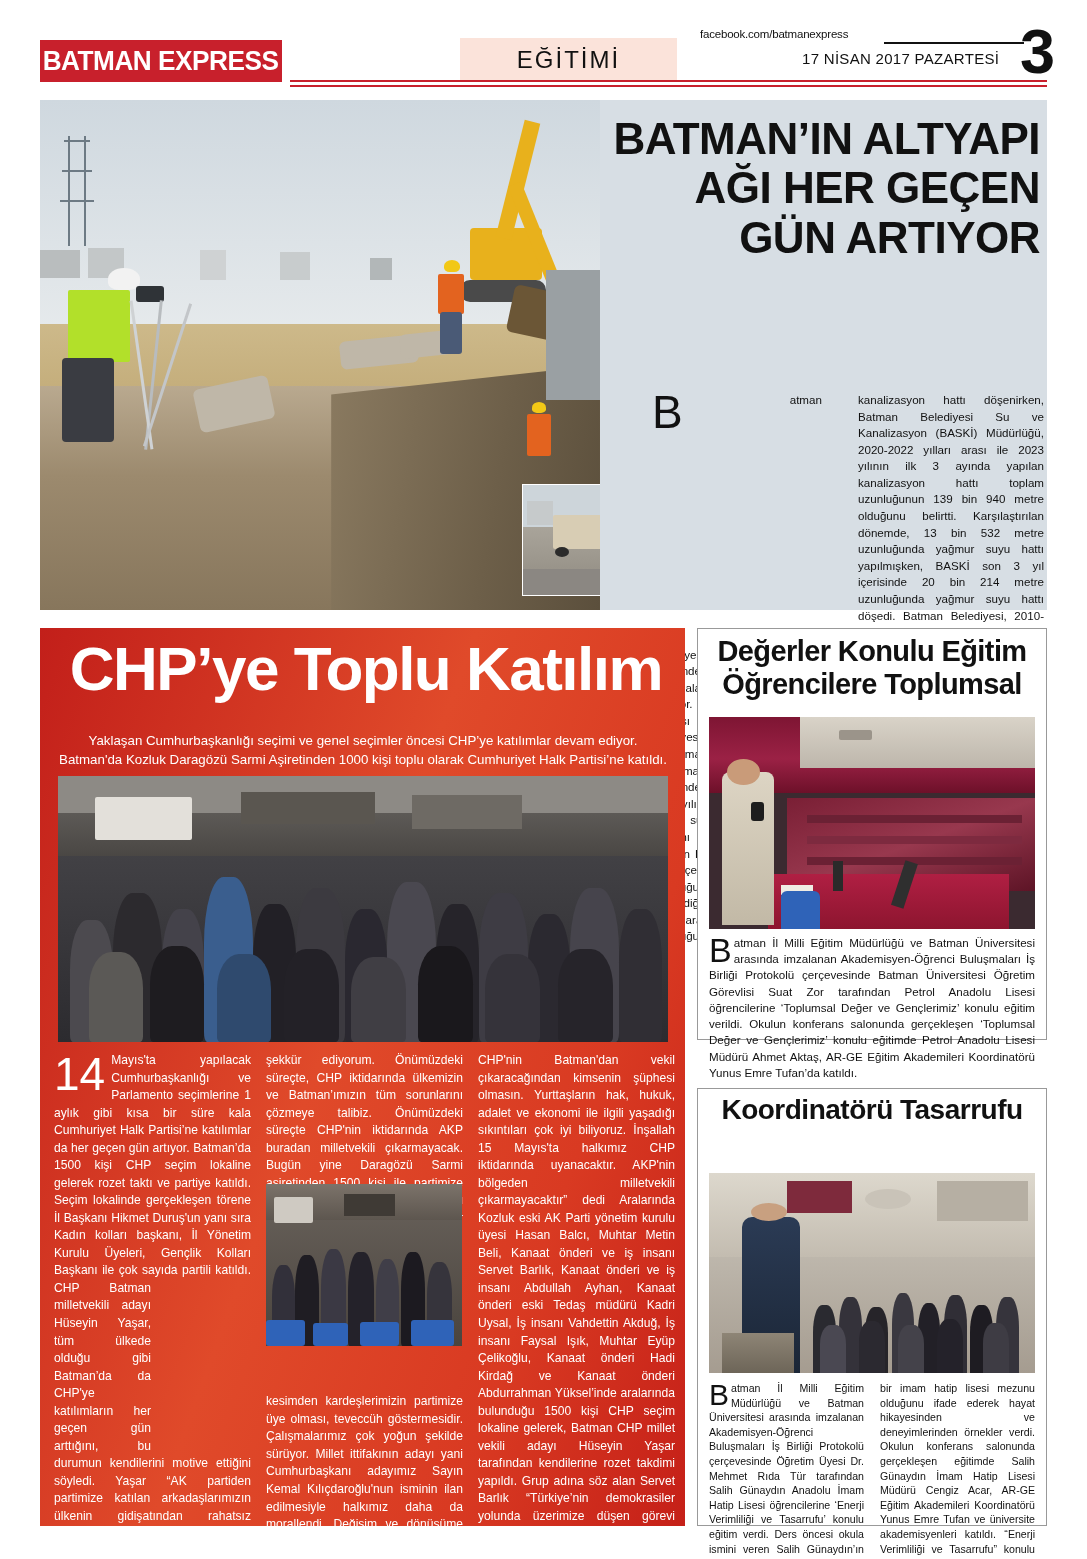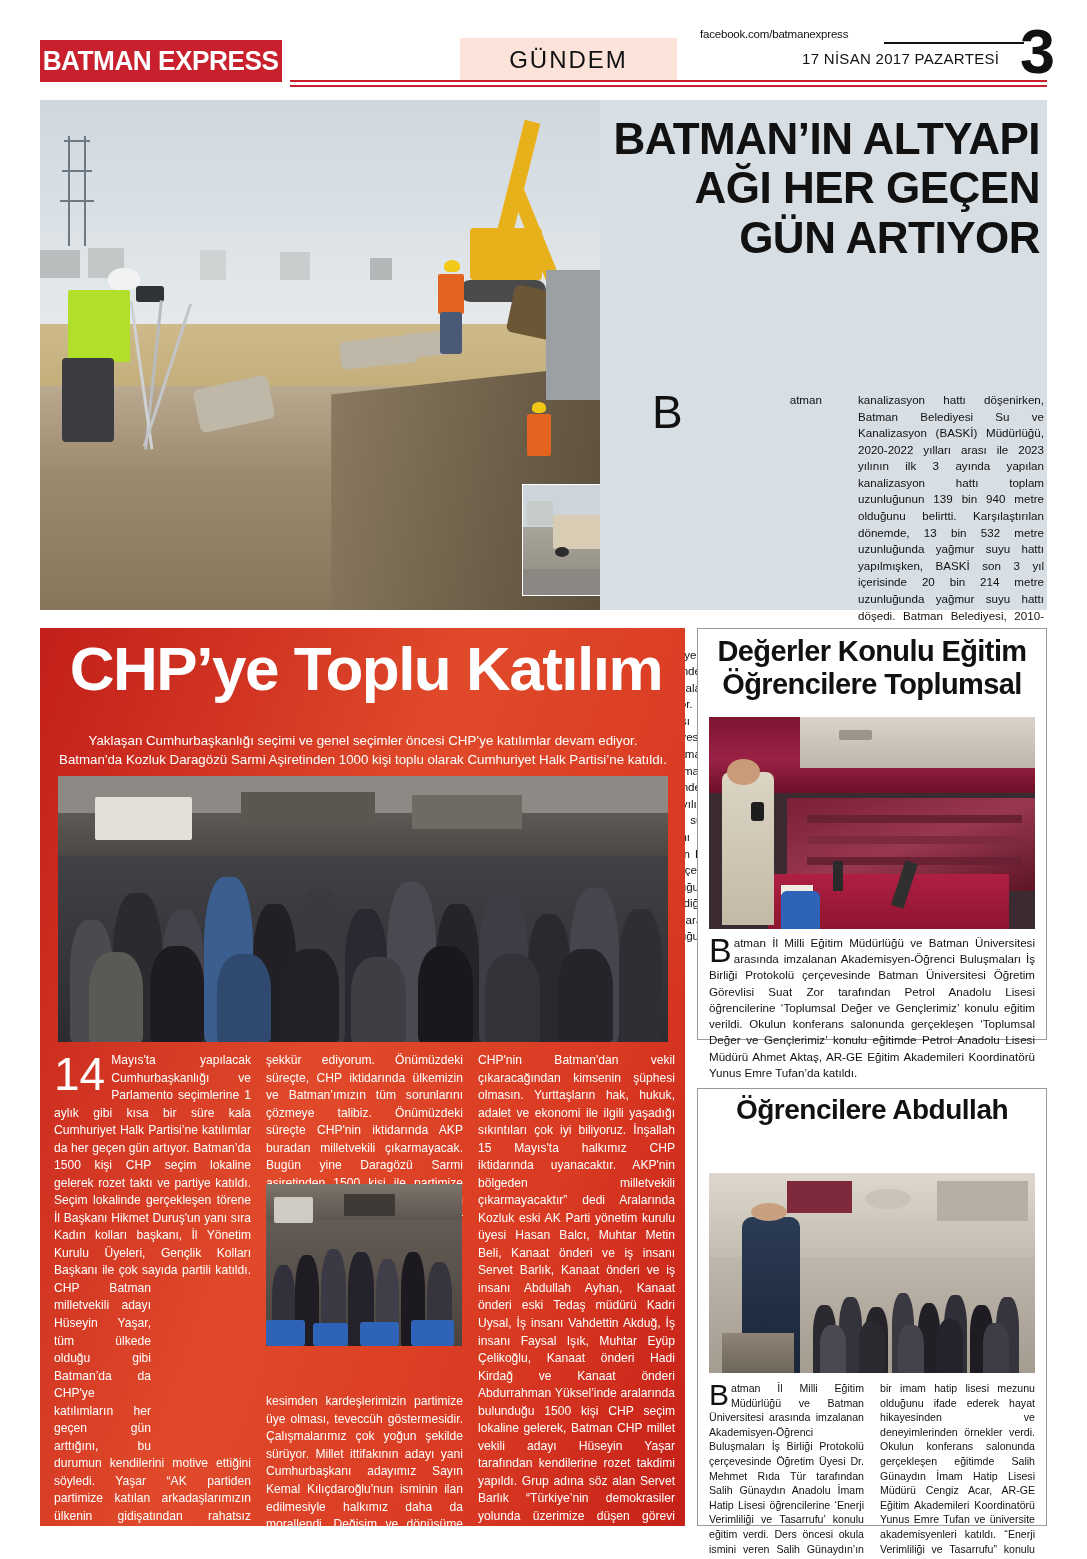--- a/index.html
+++ b/index.html
@@ -387,21 +387,21 @@
 <div class="page">
 
   <div class="masthead">
     <div class="logo-box">
       <div class="logo-text">
         <span>BATMAN</span><span style="display:inline-block;width:7px"></span><span>EXPRESS</span>
       </div>
     </div>
 
     <div class="section-chip">
-      <span>GÜNDEM</span>
+      <span>EĞİTİMİ</span>
     </div>
 
     <div class="fb-line">facebook.com/batmanexpress</div>
     <div class="rule-right"></div>
     <div class="date-line">17 NİSAN 2017 PAZARTESİ</div>
     <div class="page-num">3</div>
     <div class="rule-under"></div>
     <div class="rule-under2"></div>
   </div>
 
@@ -582,21 +582,21 @@
       </div>
     </div>
 
     <div class="s3-body">
       <span class="dropcapB" style="font-size:34px;line-height:0.85;padding-right:2px">B</span>
       <span>atman İl Milli Eğitim Müdürlüğü ve Batman Üniversitesi arasında imzalanan Akademisyen-Öğrenci Buluşmaları İş Birliği Protokolü çerçevesinde Batman Üniversitesi Öğretim Görevlisi Suat Zor tarafından Petrol Anadolu Lisesi öğrencilerine ‘Toplumsal Değer ve Gençlerimiz’ konulu eğitim verildi. Okulun konferans salonunda gerçekleşen ‘Toplumsal Değer ve Gençlerimiz’ konulu eğitimde Petrol Anadolu Lisesi Müdürü Ahmet Aktaş, AR-GE Eğitim Akademileri Koordinatörü Yunus Emre Tufan’da katıldı.</span>
     </div>
   </div>
 
   <div class="story4">
-    <div class="s4-head1">Öğrencilere Abdullah</div>
+    <div class="s4-head1">Koordinatörü Tasarrufu</div>
 
     <div class="s4-photo">
       <div class="scene">
         <div class="class-bg"></div>
         <div class="class-wall"></div>
         <div style="position:absolute;left:24%;top:4%;width:20%;height:16%;background:#7e2a3c"></div>
         <div style="position:absolute;left:48%;top:8%;width:14%;height:10%;background:#c9c3b8;border-radius:50%"></div>
         <div style="position:absolute;left:70%;top:4%;width:28%;height:20%;background:#b6afa3"></div>
 
         <div class="student" style="left:32%;width:7%;height:34%"></div>

